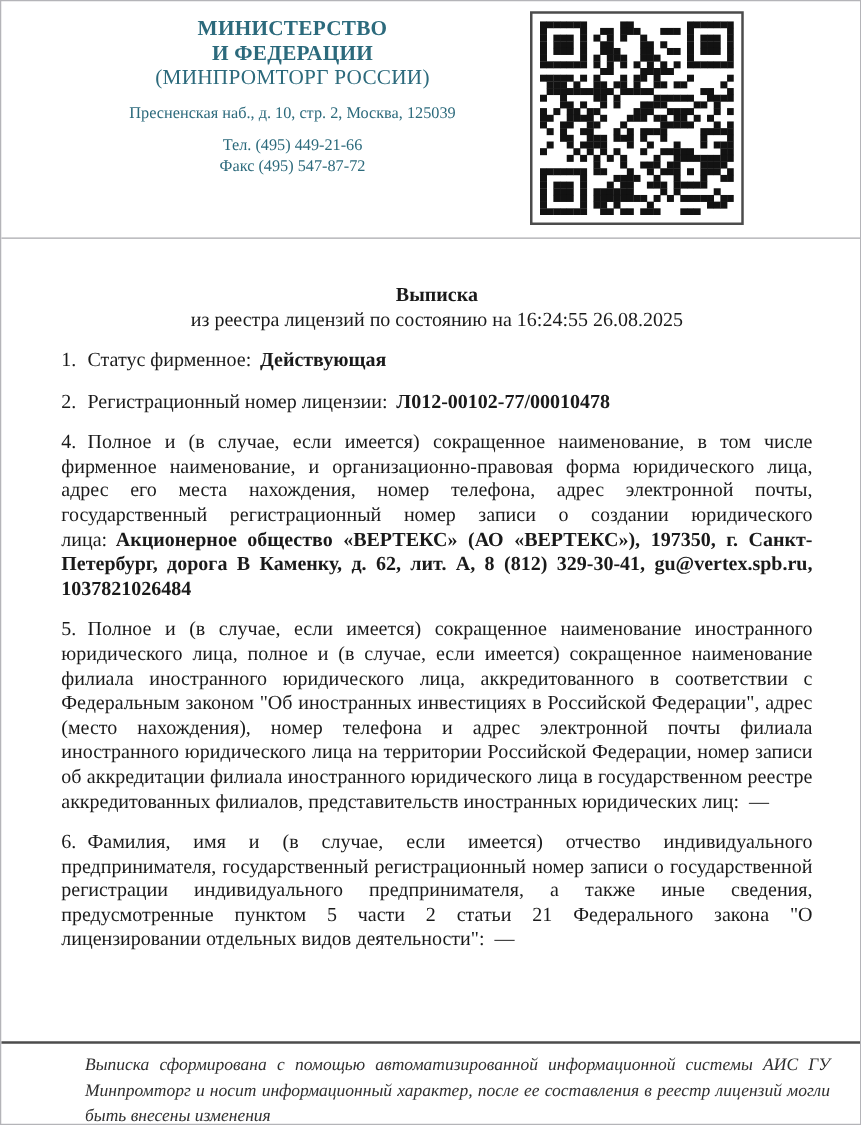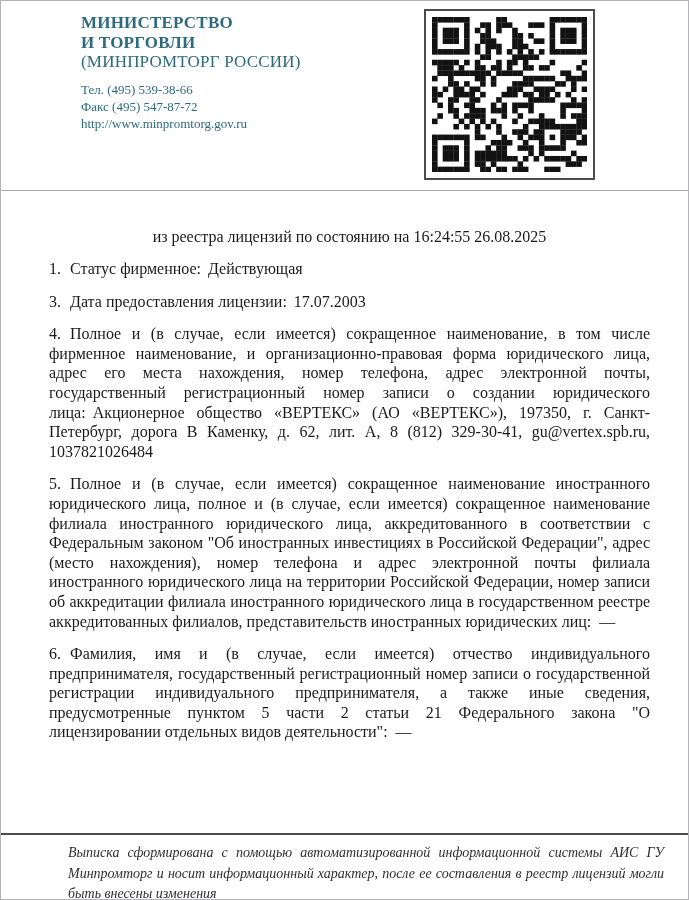--- a/index.html
+++ b/index.html
@@ -8,22 +8,22 @@
     font-family:"Liberation Serif","DejaVu Serif",serif;
     color:#1a1a1a;
   }
   .page{
     position:relative;width:689px;height:900px;
     box-sizing:border-box;border:1px solid #b4b4b8;
     background:#fff;overflow:hidden;
   }
   
   .header-left{
-    position:absolute;top:12px;left:80px;width:334px;
-    text-align:left;color:#2c6a7c;
+    position:absolute;top:12px;left:66px;width:334px;
+    text-align:center;color:#2c6a7c;
   }
   .ministry{font-weight:bold;font-size:17px;line-height:19.5px;letter-spacing:.2px;}
   .ministry-short{font-weight:normal;font-size:17px;line-height:19.5px;font-family:Liberation Serif, serif;}
   .address{font-size:13px;margin-top:10px;}
   .contacts{font-size:13px;line-height:17px;margin-top:9px;}
   .qr-box{
     position:absolute;left:423px;top:8px;
     width:155px;height:155px;
     border:2px solid #4c4c4c;padding:6px;background:#fff;
   }
@@ -34,48 +34,48 @@
   }
   
   .content{position:absolute;top:226px;left:48px;width:601px;}
   .title-block{text-align:center;font-size:16px;line-height:20px;margin-bottom:12px;}
   .doc-title{font-weight:bold;}
   .item{
     font-size:16px;line-height:19.6px;text-align:justify;
     margin:0 0 13px 0;
   }
   .item .num{margin-right:9px;}
-  .item .val{font-weight:normal;margin-left:7px;}
+  .item .val{font-weight:bold;margin-left:7px;}
   .item .val-dash{font-weight:normal;margin-left:8px;}
   
   .footer{
     position:absolute;top:832px;left:0;width:689px;
     border-top:2px solid #4c4c4c;
   }
   .footer-note{
     font-style:italic;font-size:14px;line-height:20.5px;
     text-align:justify;color:#2e2e2e;
     margin:8px 26px 0 67px;
   }
 </style>
 </head>
 <body>
 
 <div class="page">
 
   <div class="header-left">
     <div class="ministry">
       <div>МИНИСТЕРСТВО</div>
-      <div>И ТОРГОВЛИ</div>
+      <div>И ФЕДЕРАЦИИ</div>
       <div class="ministry-short">(МИНПРОМТОРГ РОССИИ)</div>
     </div>
+    <div class="address">Пресненская наб., д. 10, стр. 2, Москва, 125039</div>
     <div class="contacts">
-      <div>Тел. (495) 539-38-66</div>
+      <div>Тел. (495) 449-21-66</div>
       <div>Факс (495) 547-87-72</div>
-      <div>http://www.minpromtorg.gov.ru</div>
     </div>
   </div>
 
   <div class="qr-box">
     <svg id="qr-svg" width="155" height="155" viewBox="0 0 155 155" fill="#121212">
         <rect x="0.00" y="0.00" width="5.59" height="5.59"></rect>
         <rect x="5.34" y="0.00" width="5.59" height="5.59"></rect>
         <rect x="10.69" y="0.00" width="5.59" height="5.59"></rect>
         <rect x="16.03" y="0.00" width="5.59" height="5.59"></rect>
         <rect x="21.38" y="0.00" width="5.59" height="5.59"></rect>
@@ -490,27 +490,28 @@
         <rect x="112.24" y="149.66" width="5.59" height="5.59"></rect>
         <rect x="117.59" y="149.66" width="5.59" height="5.59"></rect>
         <rect x="122.93" y="149.66" width="5.59" height="5.59"></rect>
       </svg>
   </div>
 
   <div class="header-divider"></div>
 
   <div class="content">
     <div class="title-block">
+      <div class="doc-title">Выписка</div>
       <div class="doc-subtitle">из реестра лицензий по состоянию на 16:24:55 26.08.2025</div>
     </div>
 
     <p class="item"><span class="num">1.</span><span class="lbl">Статус фирменное:</span><span class="val">Действующая</span></p>
 
-
-    <p class="item"><span class="num">3.</span><span class="lbl">Дата предоставления лицензии:</span><span class="val">17.07.2003</span></p>
+    <p class="item"><span class="num">2.</span><span class="lbl">Регистрационный номер лицензии:</span><span class="val">Л012-00102-77/00010478</span></p>
+
 
     <p class="item"><span class="num">4.</span><span class="lbl">Полное и (в случае, если имеется) сокращенное наименование, в том числе фирменное наименование, и организационно-правовая форма юридического лица, адрес его места нахождения, номер телефона, адрес электронной почты, государственный регистрационный номер записи о создании юридического лица:</span><span class="val">Акционерное общество «ВЕРТЕКС» (АО «ВЕРТЕКС»), 197350, г. Санкт-Петербург, дорога В Каменку, д. 62, лит. А, 8 (812) 329-30-41, gu@vertex.spb.ru, 1037821026484</span></p>
 
     <p class="item"><span class="num">5.</span><span class="lbl">Полное и (в случае, если имеется) сокращенное наименование иностранного юридического лица, полное и (в случае, если имеется) сокращенное наименование филиала иностранного юридического лица, аккредитованного в соответствии с Федеральным законом "Об иностранных инвестициях в Российской Федерации", адрес (место нахождения), номер телефона и адрес электронной почты филиала иностранного юридического лица на территории Российской Федерации, номер записи об аккредитации филиала иностранного юридического лица в государственном реестре аккредитованных филиалов, представительств иностранных юридических лиц:</span><span class="val-dash">—</span></p>
 
     <p class="item"><span class="num">6.</span><span class="lbl">Фамилия, имя и (в случае, если имеется) отчество индивидуального предпринимателя, государственный регистрационный номер записи о государственной регистрации индивидуального предпринимателя, а также иные сведения, предусмотренные пунктом 5 части 2 статьи 21 Федерального закона "О лицензировании отдельных видов деятельности":</span><span class="val-dash">—</span></p>
   </div>
 
   <div class="footer">
     <p class="footer-note">Выписка сформирована с помощью автоматизированной информационной системы АИС ГУ Минпромторг и носит информационный характер, после ее составления в реестр лицензий могли быть внесены изменения</p>

